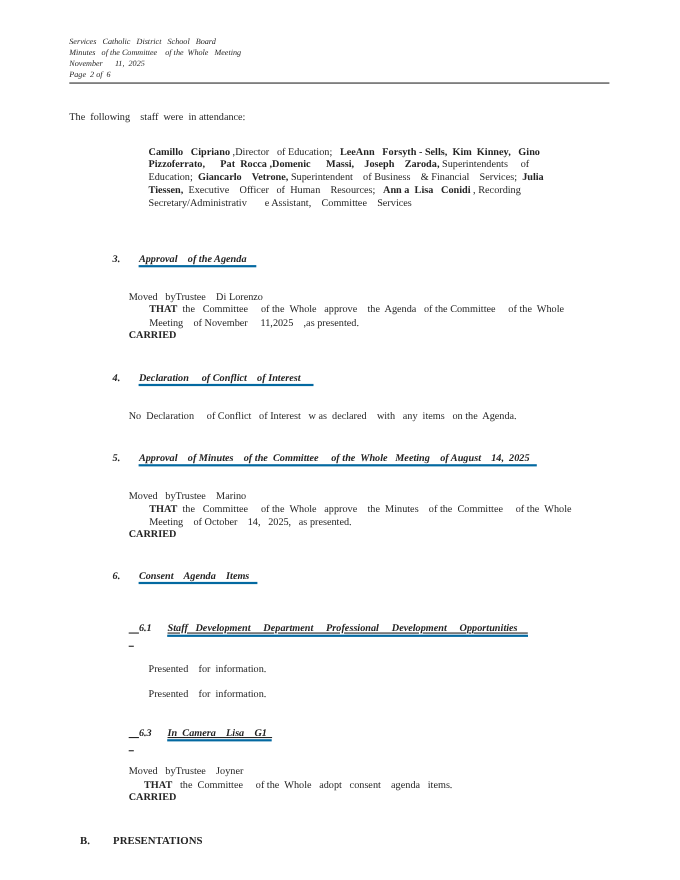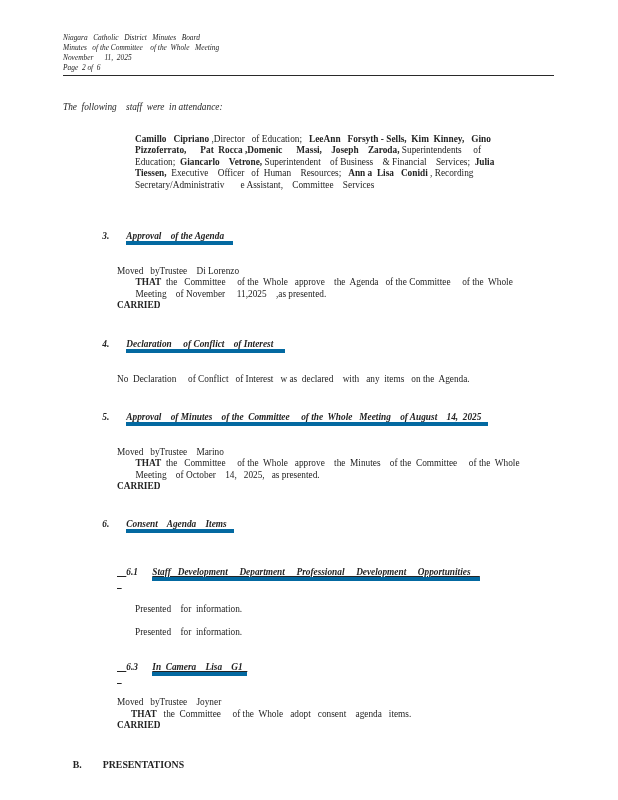--- a/index.html
+++ b/index.html
@@ -4,54 +4,54 @@
 <style>
   html,body { margin:0; padding:0; background:#ffffff; }
   body { width:618px; height:800px; overflow:hidden; }
   .page {
     position:relative; box-sizing:border-box;
     width:618px; height:800px; background:#ffffff;
     padding:33px 64px 0 63px;
     color:#242424;
     font-family:"Liberation Serif","DejaVu Serif",serif;
   }
-  .pre { white-space:pre;font-style:italic; }
+  .pre { white-space:pre; }
   
   .hdr { font-style:italic; font-size:7.4px; line-height:10px; }
   .hdr .hl { white-space:pre; }
   .rule { border-bottom:1px solid #2a2a2a; margin-top:2px; width:100%; height:0; }
   
   .txt { font-size:9.3px; line-height:11.6px;margin-top:20px; }
   .intro { margin-top:26px; }
   .blk .tl { white-space:pre; }
   .blk .b { font-weight:bold; }
   .ind54 { margin-left:54px; }
   .ind72 { margin-left:72px; }
   
   .shead {
     margin-left:30px; font-size:9.3px; line-height:12px;
     font-weight:bold; font-style:italic; white-space:pre;
   }
   .shead .num { display:inline-block; width:24px; }
   .shead.sub { margin-left:54px;text-decoration:underline; }
   .shead.sub .num { width:26px; }
-  .u { border-bottom:4px solid #0369a1; }
+  .u { border-bottom:2px solid #0369a1; }
   
   .bhead { font-size:9.8px; font-weight:bold; line-height:13px; white-space:pre; }
   .bhead .num { display:inline-block; width:30px; }.mt11{margin-top:11px}.mt12{margin-top:12px}
   .mt13{margin-top:13px}.mt14{margin-top:14px}
   .mt26{margin-top:26px}
 </style>
 </head>
 <body>
 
 <div class="page">
 
   <div class="hdr">
-    <div class="hl">Niagara   Catholic   District   Minutes   Board</div>
+    <div class="hl">Services   Catholic   District   School   Board</div>
     <div class="hl">Minutes   of the Committee    of the  Whole   Meeting</div>
     <div class="hl">November      11,  2025</div>
     <div class="hl">Page  2 of  6</div>
   </div>
   <div class="rule"></div>
 
   <div class="txt pre intro">The  following    staff  were  in attendance:</div>
   <div class="txt blk ind72">
       <div class="tl"><span class="b">Camillo   Cipriano</span><span> ,Director   of Education;   </span><span class="b">LeeAnn   Forsyth - Sells,  Kim  Kinney,   Gino</span></div>
       <div class="tl"><span class="b">Pizzoferrato,      Pat  Rocca ,Domenic      Massi,    Joseph    Zaroda,</span><span> Superintendents     of</span></div>

